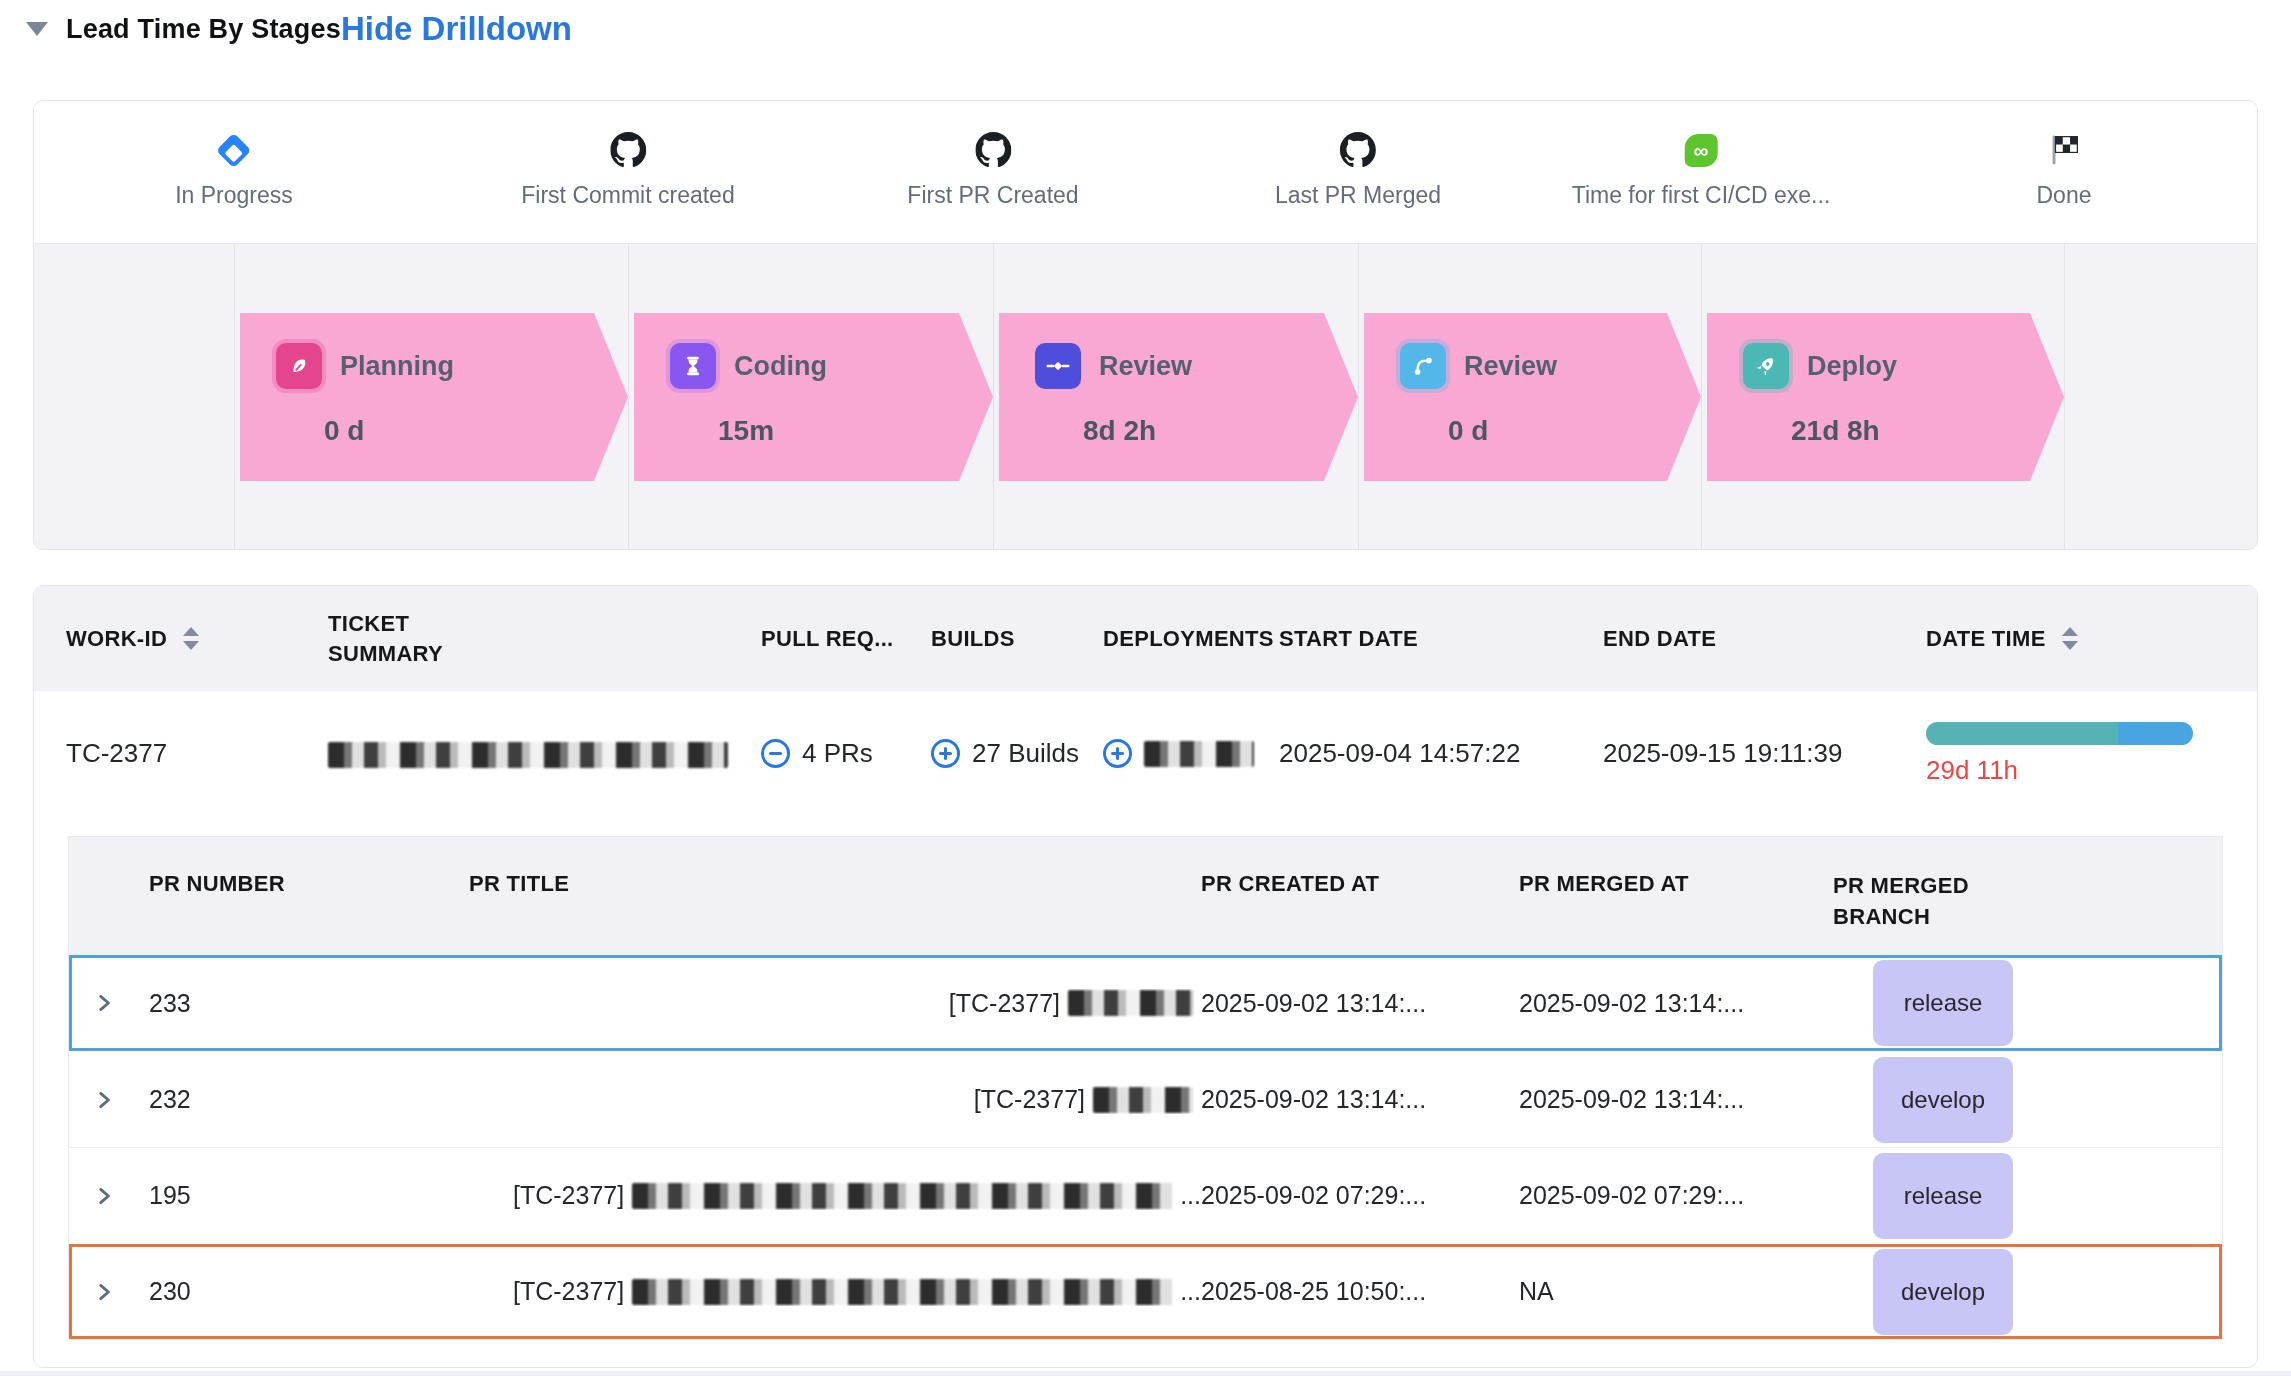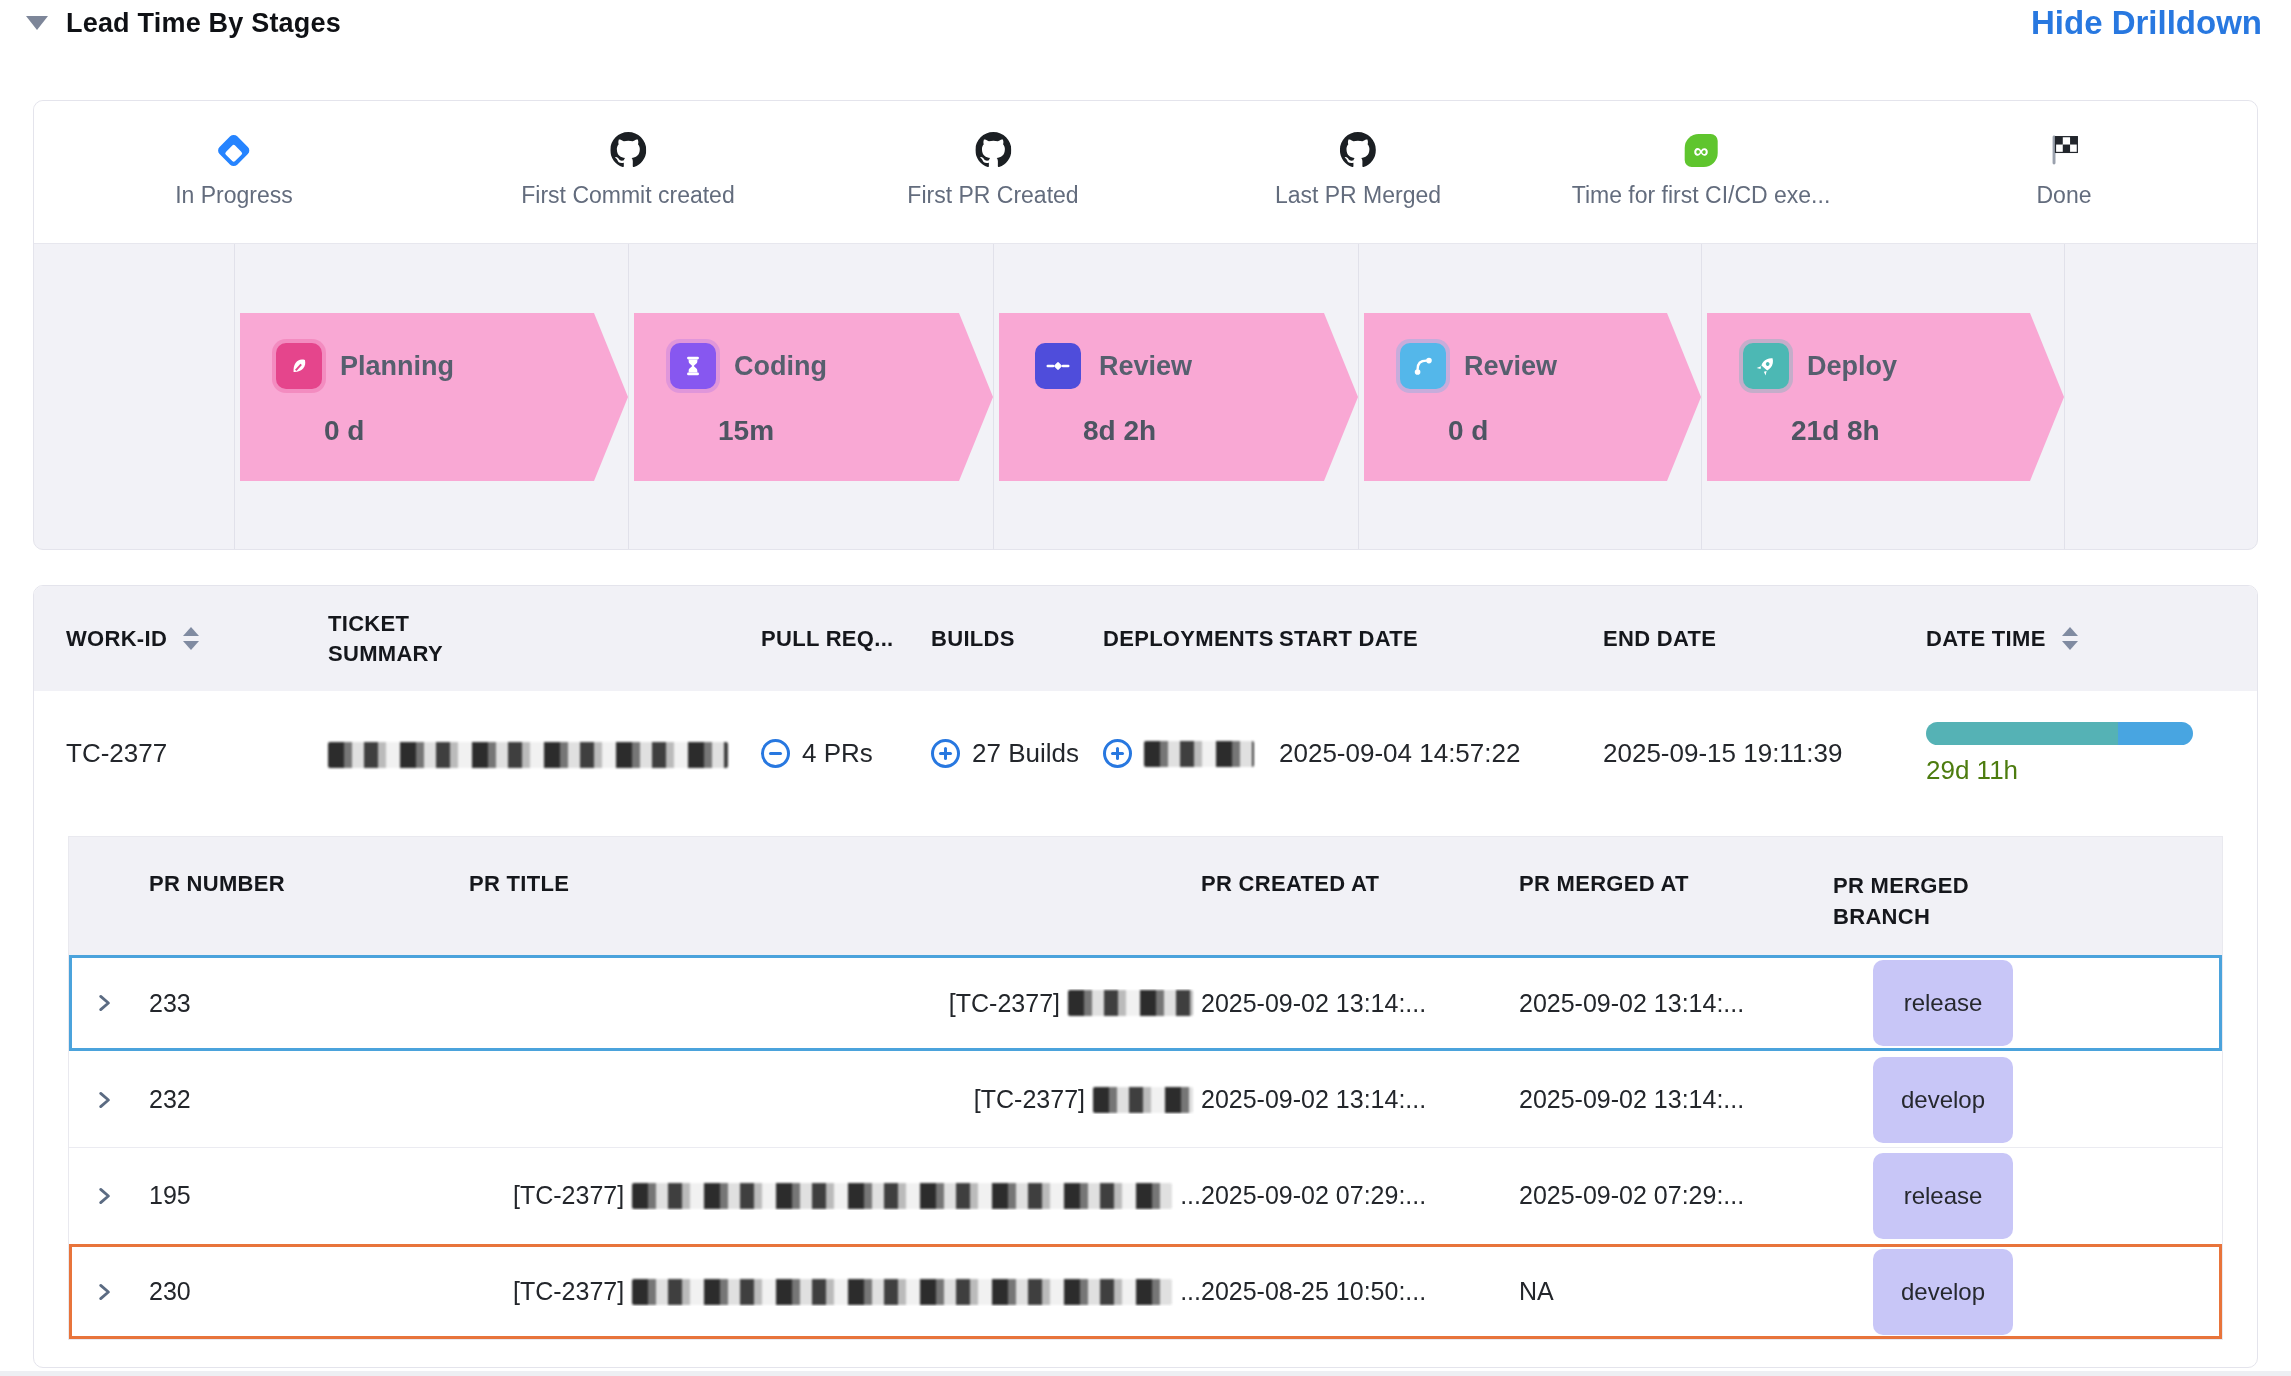--- a/index.html
+++ b/index.html
@@ -8,22 +8,22 @@
     position: relative;
     width: 2291px; height: 1376px;
     font-family: "Liberation Sans", sans-serif;
     color: #23262b;
     background: #fff;
     overflow: hidden;
   }
 
   
   .page-header {
-    position: absolute; left: 26px; right: 29px; top: 4px;
-    display: flex; justify-content: space-between; align-items: center;
+    position: absolute; left: 26px; right: 29px; top: 10px;
+    display: flex; align-items: center;
   }
   .header-left { display: flex; align-items: center; gap: 18px; }
   .collapse-caret {
     width: 0; height: 0;
     border-left: 11px solid transparent; border-right: 11px solid transparent;
     border-top: 14px solid #7d8699; display: inline-block; cursor: pointer;
   }
   .page-title { font-size: 27px; font-weight: 700; color: #0f1115; letter-spacing: .2px; }
   .hide-drilldown { font-size: 33px; font-weight: 700; color: #2878e0; text-decoration: none; cursor: pointer; }
 
@@ -102,21 +102,21 @@
     border: 3px solid #2878e0; position: relative; flex: none; cursor: pointer;
   }
   .circle-ic::before, .circle-ic.plus::after { content:""; position:absolute; background:#2878e0; border-radius:2px; }
   .circle-ic::before { width: 13px; height: 3.5px; left: 5px; top: 9.75px; }
   .circle-ic.plus::after { width: 3.5px; height: 13px; left: 9.75px; top: 5px; }
 
   .lead-cell { display: flex; flex-direction: column; justify-content: center; }
   .lead-bar { width: 267px; height: 23px; border-radius: 12px; overflow: hidden; display: flex; }
   .seg-teal { width: 72%; background: #55b2b5; }
   .seg-blue { flex: 1; background: #48a5e1; }
-  .lead-text { margin-top: 10px; font-size: 26px; color: #4d7c0f; }
+  .lead-text { margin-top: 10px; font-size: 26px; color: #ef4444; }
 
   
   .redacted {
     display: inline-block; height: 26px; vertical-align: middle; border-radius: 2px;
     background-image: repeating-linear-gradient(90deg,
       #161616 0 16px, #6a6a6a 16px 24px, #e3e3e3 24px 36px,
       #2b2b2b 36px 50px, #b9b9b9 50px 58px, #f6f6f6 58px 72px);
     filter: blur(1.3px) contrast(.95); opacity: .92;
   }
   .rw-400 { width: 400px; } .rw-110 { width: 110px; }

